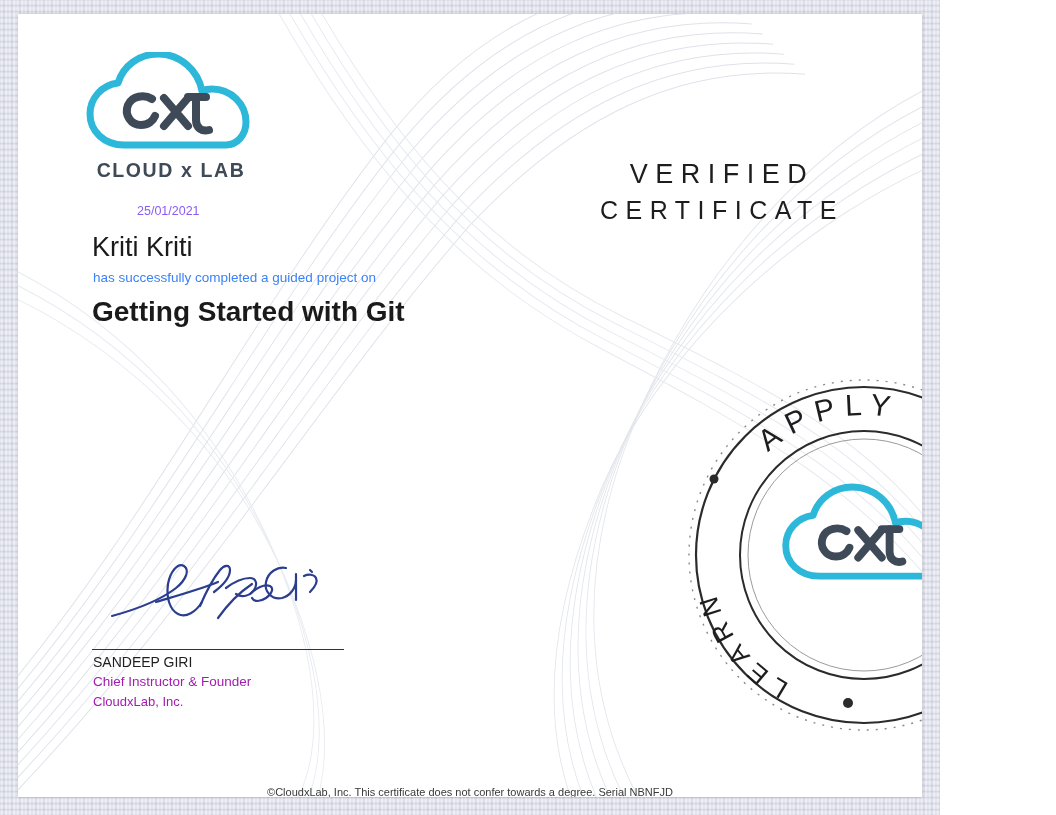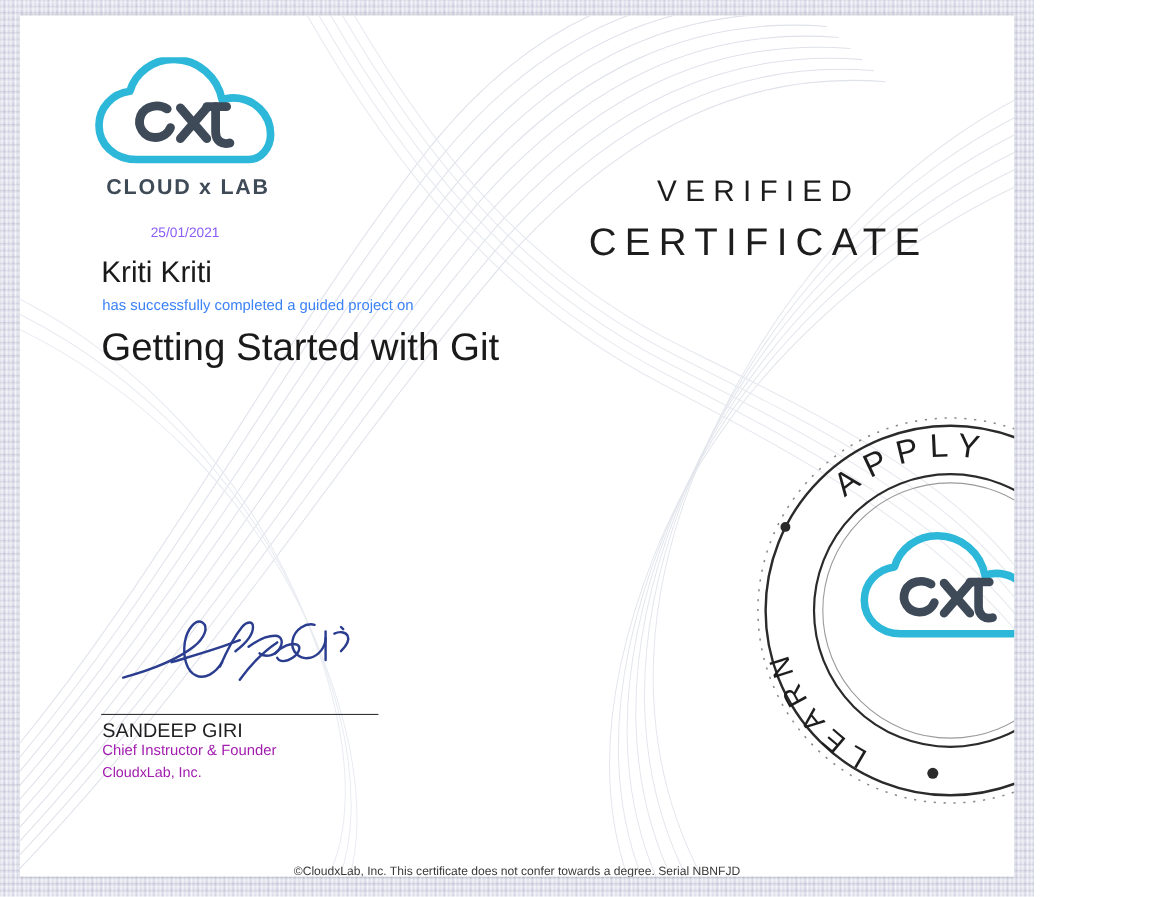--- a/index.html
+++ b/index.html
@@ -99,43 +99,42 @@
     position: absolute;
     left: 75px;
     top: 256px;
     font-size: 13.5px;
     color: #3b82f6;
   }
   .course-title {
     position: absolute;
     left: 74px;
     top: 282px;
-    font-size: 35px;
+    font-size: 28px;
     color: #1a1a1a;
-    font-weight: normal;
+    font-weight: bold;
   }
 
   
   .verified-heading {
     position: absolute;
     right: 78px;
     top: 142px;
     text-align: center;
     color: #1d1d1d;
   }
   .verified-heading .line1 {
     font-size: 27px;
     letter-spacing: 7.5px;
     line-height: 36px;
   }
   .verified-heading .line2 {
-    font-size: 35px;
+    font-size: 25px;
     letter-spacing: 7.5px;
     line-height: 36px;
-    margin-top: 11px;
   }
 
   
   .signature-area {
     position: absolute;
     left: 74px;
     top: 530px;
     width: 300px;
   }
   .signature-mark {
@@ -148,21 +147,21 @@
     left: 0;
     top: 105px;
     width: 252px;
     height: 1px;
     background: #333333;
   }
   .signer-name {
     position: absolute;
     left: 1px;
     top: 110px;
-    font-size: 18px;
+    font-size: 14px;
     color: #1f1f1f;
   }
   .signer-title {
     position: absolute;
     left: 1px;
     top: 130px;
     font-size: 13.5px;
     color: #a21caf;
   }
   .signer-company {

